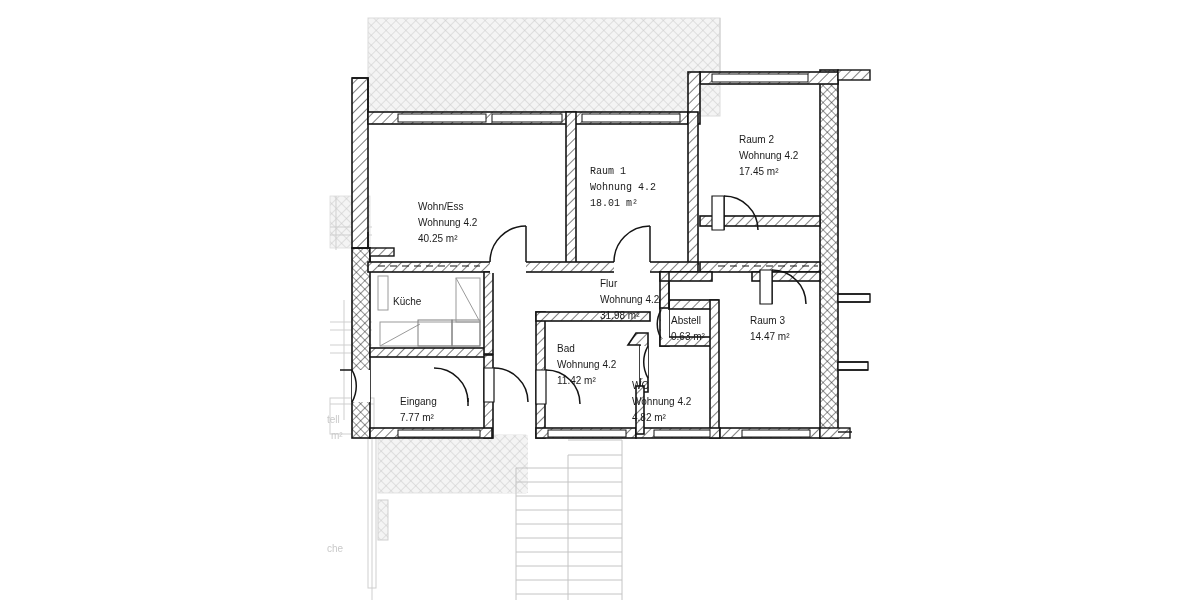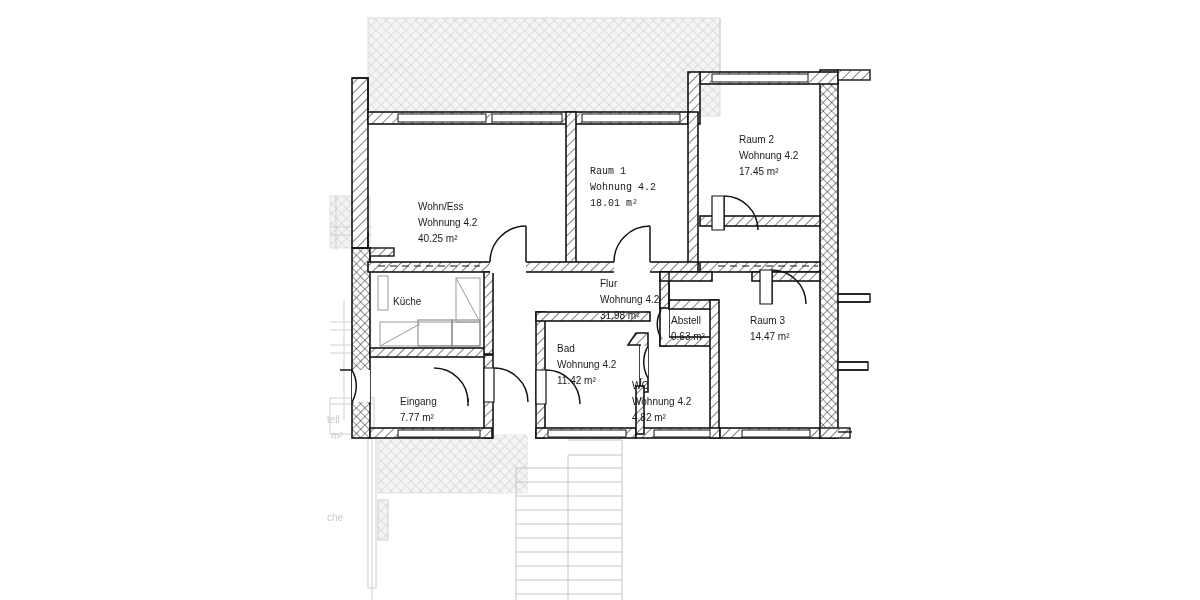--- a/index.html
+++ b/index.html
@@ -326,15 +326,15 @@
     <span class="ln">4.82 m²</span>
   </div>
 
   <div class="room-label" style="left:400px; top:378px;margin-top:16px;">
     <span class="ln">Eingang</span>
     <span class="ln">7.77 m²</span>
   </div>
 
   <div class="ghost-text" style="left:327px; top:412px;">tell</div>
   <div class="ghost-text" style="left:331px; top:428px;">m²</div>
-  <div class="ghost-text" style="left:327px; top:510px;">che</div>
+  <div class="ghost-text" style="left:327px; top:541px;">che</div>
 
 </div>
 
 </body></html>

